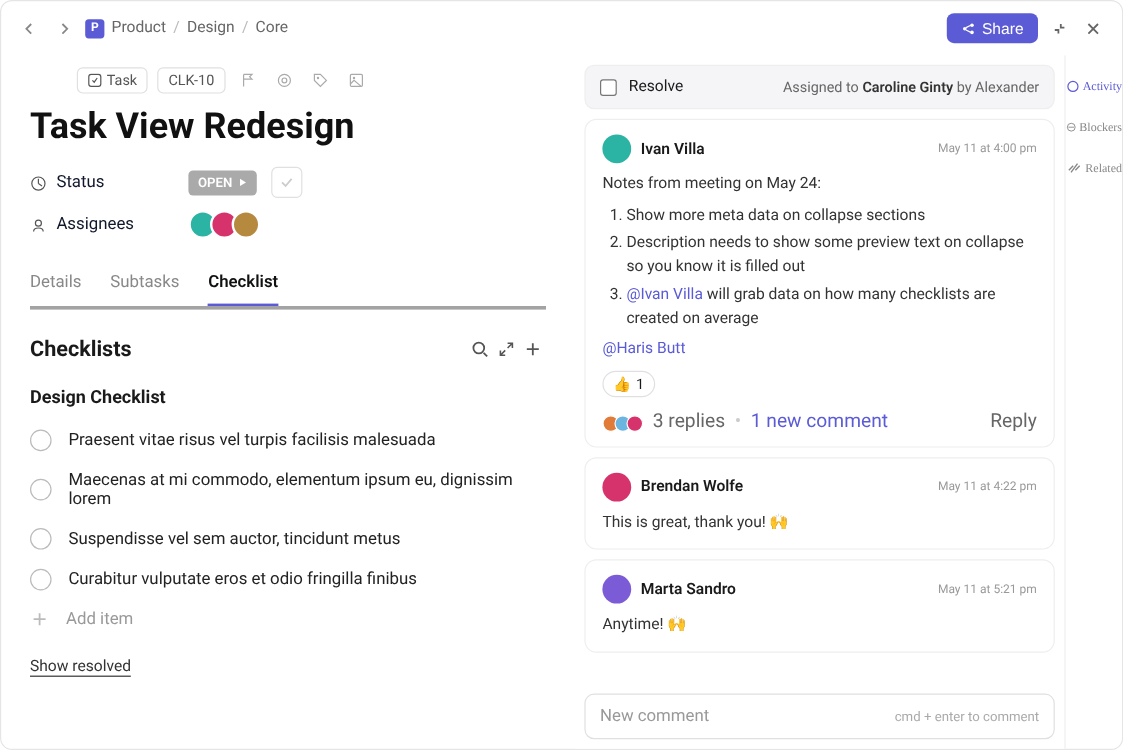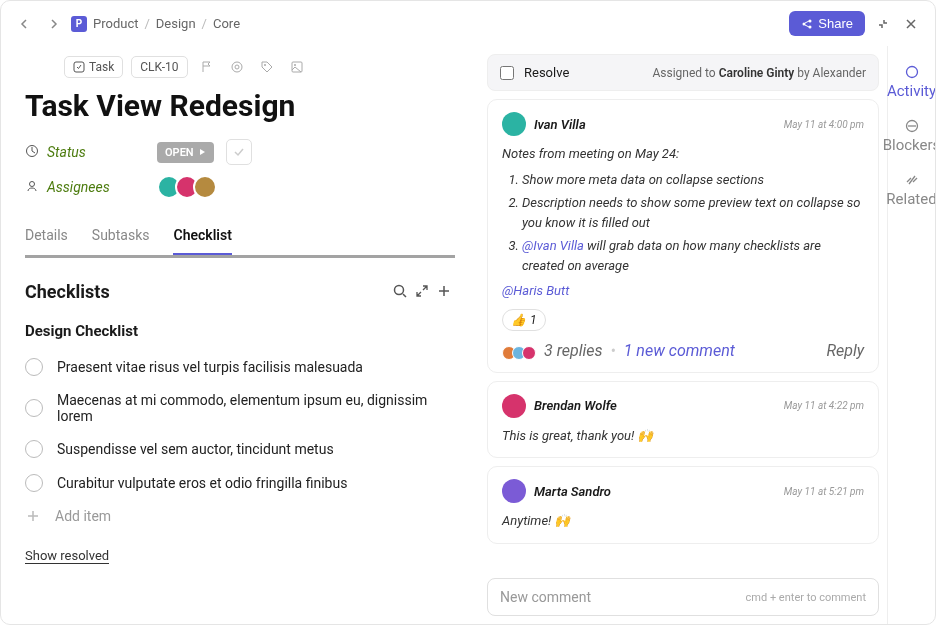--- a/index.html
+++ b/index.html
@@ -12,59 +12,59 @@
 .spacer { flex: 1; }
 .share-btn { background: #5b5bd6; color: #fff; border: none; padding: 5px 12px; border-radius: 6px; font-size: 13px; display: flex; align-items: center; gap: 5px; cursor: pointer; }
 .win-btn { width: 20px; height: 20px; display: flex; align-items: center; justify-content: center; color: #666; cursor: pointer; }
 .main { display: flex; flex: 1; overflow: hidden; }
 .left { flex: 1; padding: 10px 24px 20px 24px; overflow-y: auto; max-width: 480px; }
 .task-header-row { display: flex; align-items: center; gap: 8px; margin-bottom: 10px; padding-left: 39px; }
 .chip { border: 1px solid #e0e0e0; border-radius: 5px; padding: 3px 8px; font-size: 12px; color: #555; display: flex; align-items: center; gap: 4px; }
 .icon-btn { width: 22px; height: 22px; display: flex; align-items: center; justify-content: center; color: #aaa; cursor: pointer; }
 h1 { font-size: 30px; font-weight: 700; margin: 8px 0 16px 0; color: #111; }
 .meta-row { display: flex; align-items: center; gap: 12px; margin-bottom: 10px; font-size: 14px; color: #333; }
-.meta-label { display: flex; align-items: flex-start; gap: 8px; width: 120px; color: #4d7c0f; font-style: italic; }
+.meta-label { display: flex; align-items: flex-end; gap: 8px; width: 120px; color: #0f172a; }
 .status-badge { background: #aaa; color: #fff; font-size: 11px; font-weight: 600; padding: 4px 8px; border-radius: 4px; display: flex; align-items: center; gap: 4px; }
 .status-box { border: 1px solid #e0e0e0; border-radius: 5px; width: 26px; height: 26px; display:flex;align-items:center;justify-content:center;color:#ccc; }
 .avatars { display: flex; }
 .avatar { width: 24px; height: 24px; border-radius: 50%; border: 2px solid #fff; margin-left: -6px; display:flex;align-items:center;justify-content:center;font-size:11px;color:#fff; }
 .avatar:first-child { margin-left: 0; }
 .tabs { display: flex; gap: 24px; border-bottom: 3px solid #a3a3a3; margin-top: 18px; }
 .tab { padding: 10px 0; font-size: 14px; color: #888; cursor: pointer; }
 .tab.active { color: #111; font-weight: 600; border-bottom: 2px solid #5b5bd6; }
 .section-title-row { display: flex; align-items: center; margin-top: 22px; }
 .section-title { font-size: 18px; font-weight: 700; flex: 1; }
 .sub-title { font-size: 15px; font-weight: 700; margin-top: 20px; margin-bottom: 10px; }
 .check-item { display: flex; align-items: center; gap: 14px; padding: 8px 0; font-size: 14px; color: #222; }
 .circle { width: 18px; height: 18px; border: 1.5px solid #bbb; border-radius: 50%; flex-shrink: 0; }
 .add-item { display: flex; align-items: center; gap: 14px; padding: 8px 0; color: #999; font-size: 14px; }
 .show-resolved { font-size: 13px; color: #333; border-bottom: 1px solid #333; display: inline-block; margin-top: 16px; cursor: pointer; }
 .right { width: 408px; display: flex; flex-direction: column; padding: 8px; gap: 8px; background: #fff; }
 .resolve-bar { background: #f5f5f7; border: 1px solid #eee; border-radius: 8px; padding: 10px 12px; display: flex; align-items: center; gap: 10px; font-size: 13px; }
 .resolve-bar input[type=checkbox]{ width:14px;height:14px; }
 .assigned { margin-left: auto; color: #666; font-size: 12px; }
 .assigned b { color: #333; font-weight: 600; }
-.comment { border: 1px solid #eee; border-radius: 10px; padding: 12px 14px; font-size: 13px; font-style: italic; }
+.comment { border: 1px solid #eee; border-radius: 10px; padding: 12px 14px; font-size: 13px; }
 .c-head { display: flex; align-items: center; gap: 8px; margin-bottom: 8px; }
 .c-avatar { width: 24px; height: 24px; border-radius: 50%; }
 .c-author { font-weight: 600; font-size: 13px; }
 .c-time { margin-left: auto; color: #999; font-size: 10px; }
 .c-body { color: #333; line-height: 1.5; }
 .c-body ol { margin: 6px 0 6px 20px; }
 .c-body li { margin-bottom: 4px; }
 .mention { color: #5b5bd6; }
 .react { border: 1px solid #e0e0e0; border-radius: 14px; padding: 3px 8px; font-size: 12px; display: inline-flex; align-items: center; gap: 4px; margin-top: 8px; }
 .thread-foot { display: flex; align-items: flex-end; gap: 8px; margin-top: 10px; font-size: 16px; color: #666; }
 .thread-foot .dot { color: #ccc; }
 .new-comment-tag { color: #5b5bd6; }
 .reply { margin-left: auto; color: #666; cursor: pointer; }
 .new-comment { margin-top: auto; border: 1px solid #e0e0e0; border-radius: 8px; padding: 10px 12px; display: flex; align-items: center; color: #999; font-size: 14px; }
 .hint { margin-left: auto; font-size: 11px; color: #aaa; }
 .sidebar { width: 48px; border-left: 1px solid #eee; display: flex; flex-direction: column; align-items: center; padding-top: 12px; gap: 6px; }
-.side-item { display: flex; flex-direction: column; align-items: center; gap: 2px; color: #888; font-size: 15px; padding: 6px 0; cursor: pointer; width: 100%; }
+.side-item { display: flex; align-items: center; gap: 2px; color: #888; font-size: 10px; padding: 6px 0; cursor: pointer; width: 100%; font-family: Liberation Serif, serif; }
 .side-item.active { color: #5b5bd6; }
 .tiny-avatars { display: flex; }
 .tiny-avatars .ta { width:14px;height:14px;border-radius:50%;margin-left:-4px;border:1px solid #fff; }
 .tiny-avatars .ta:first-child{margin-left:0;}
 svg { display: block; }
 </style>
 </head>
 <body>
 
 <div class="app">

